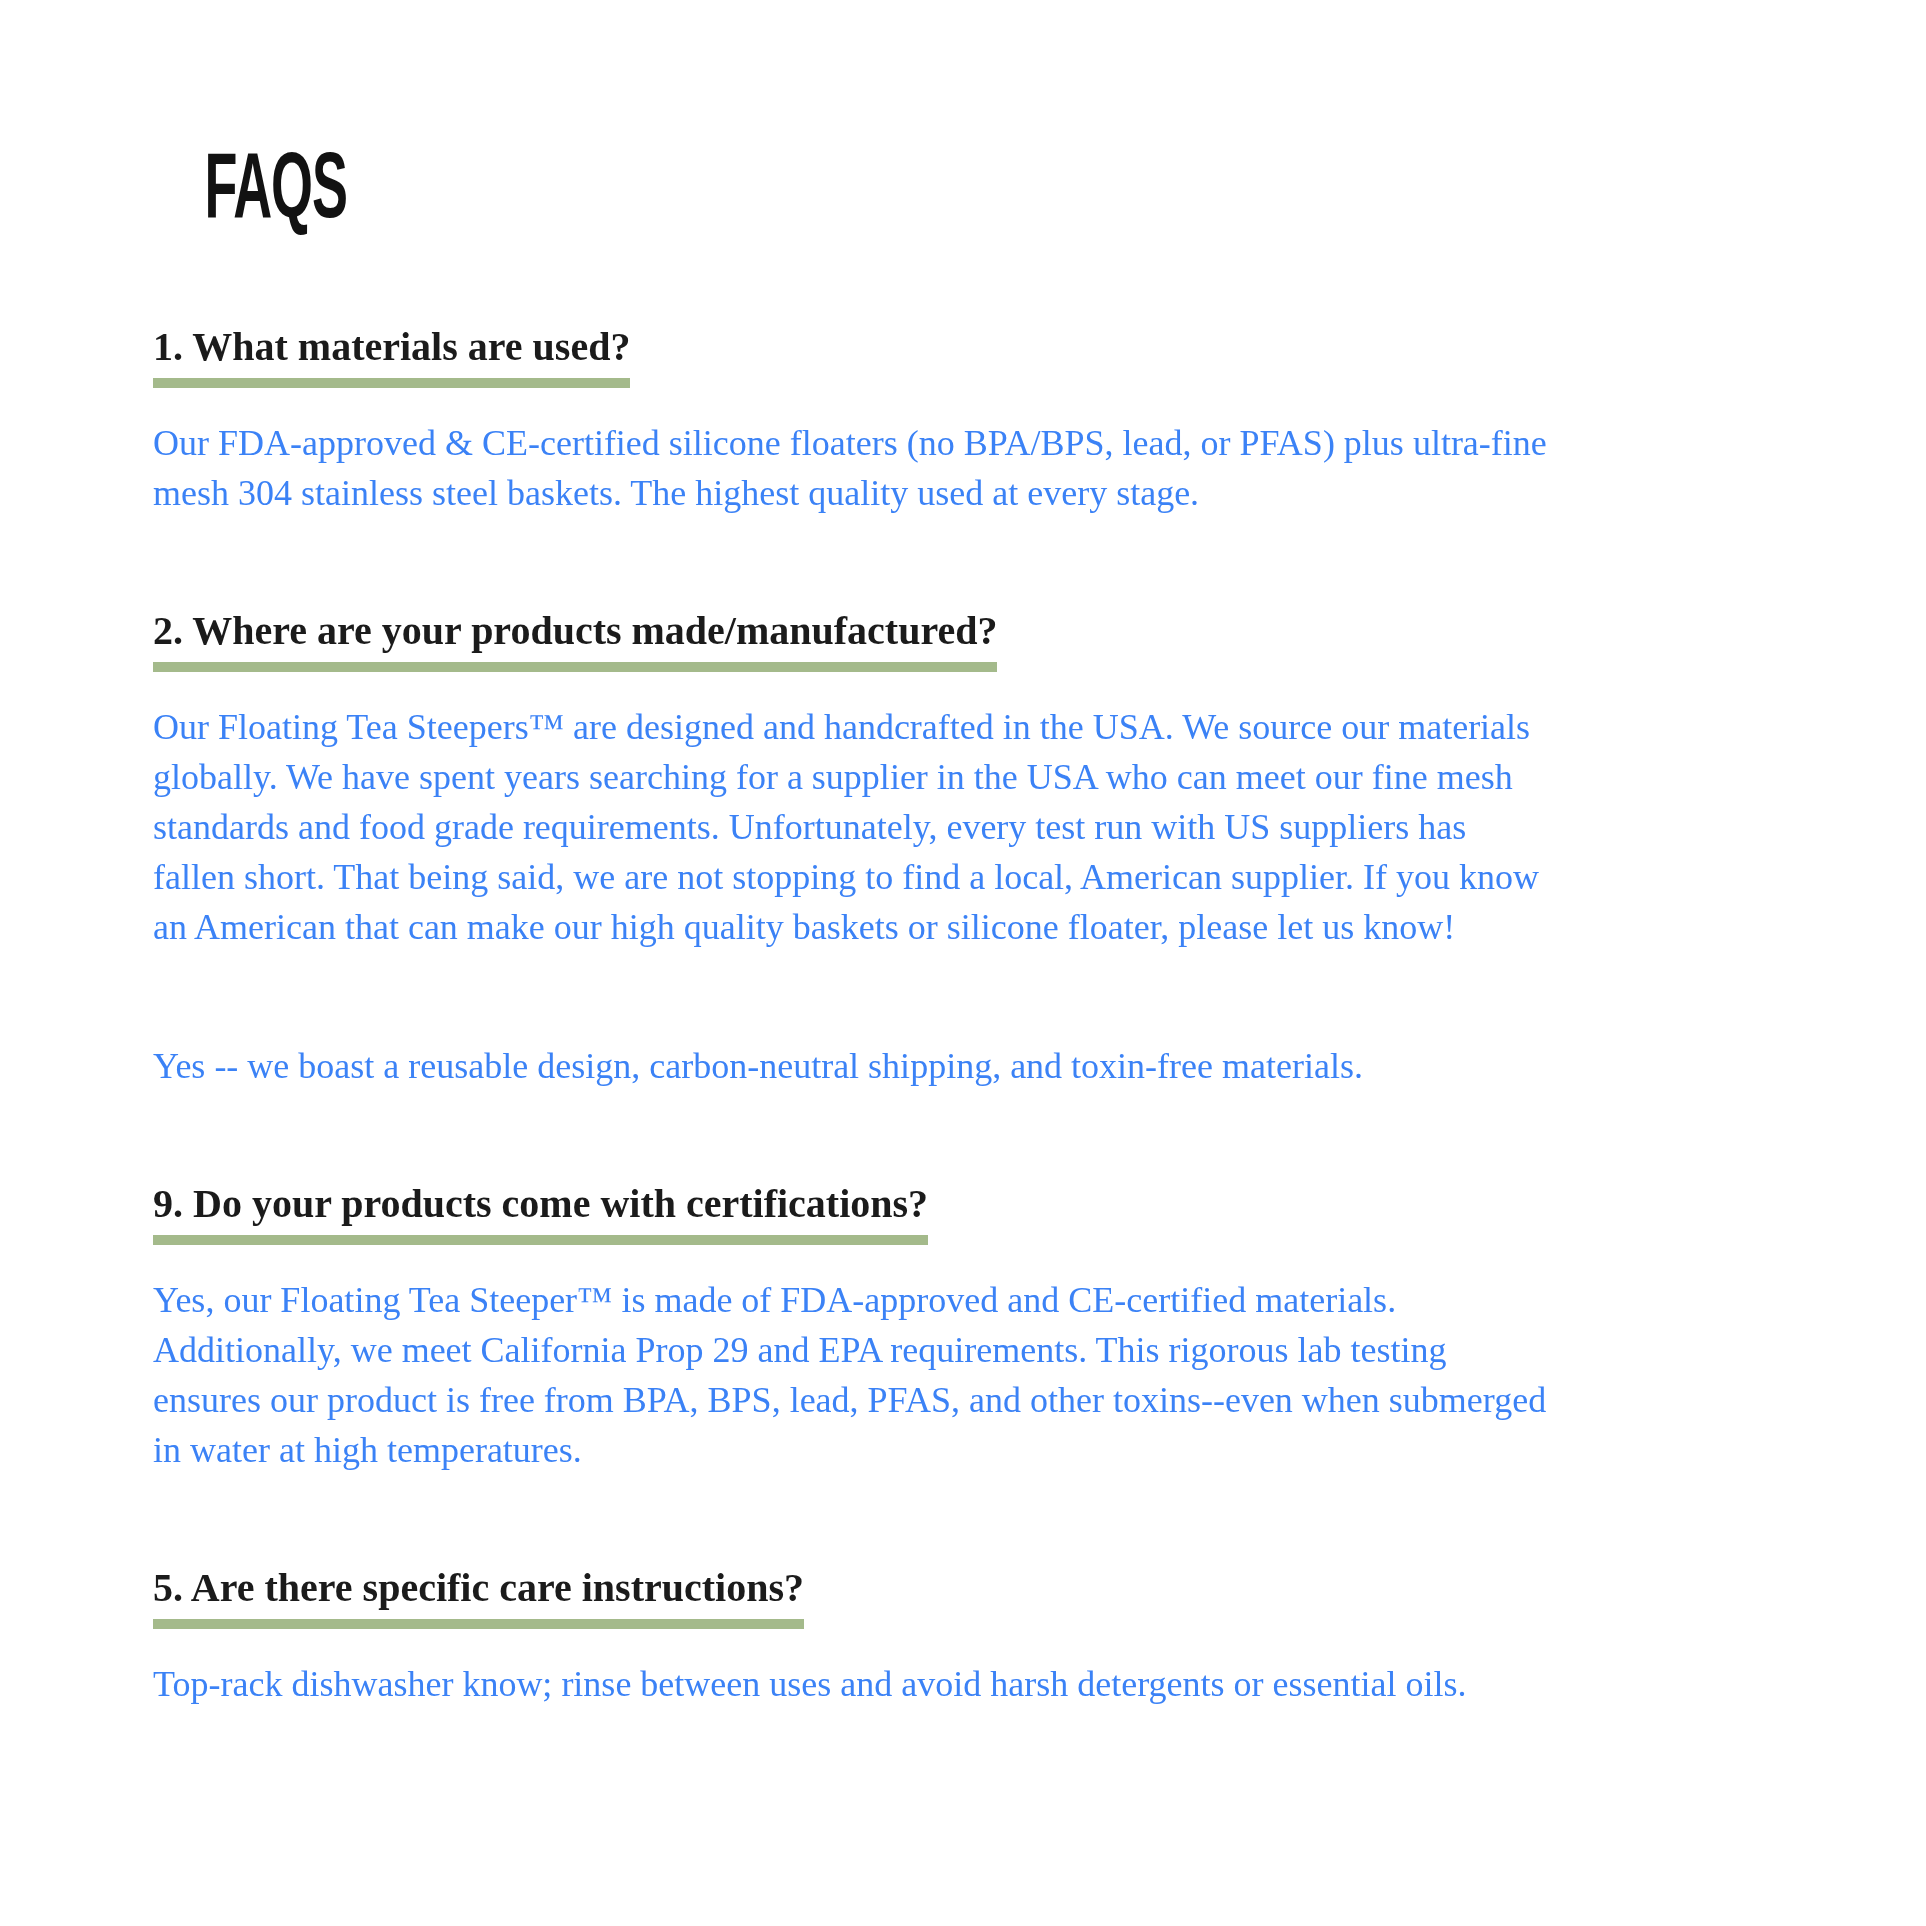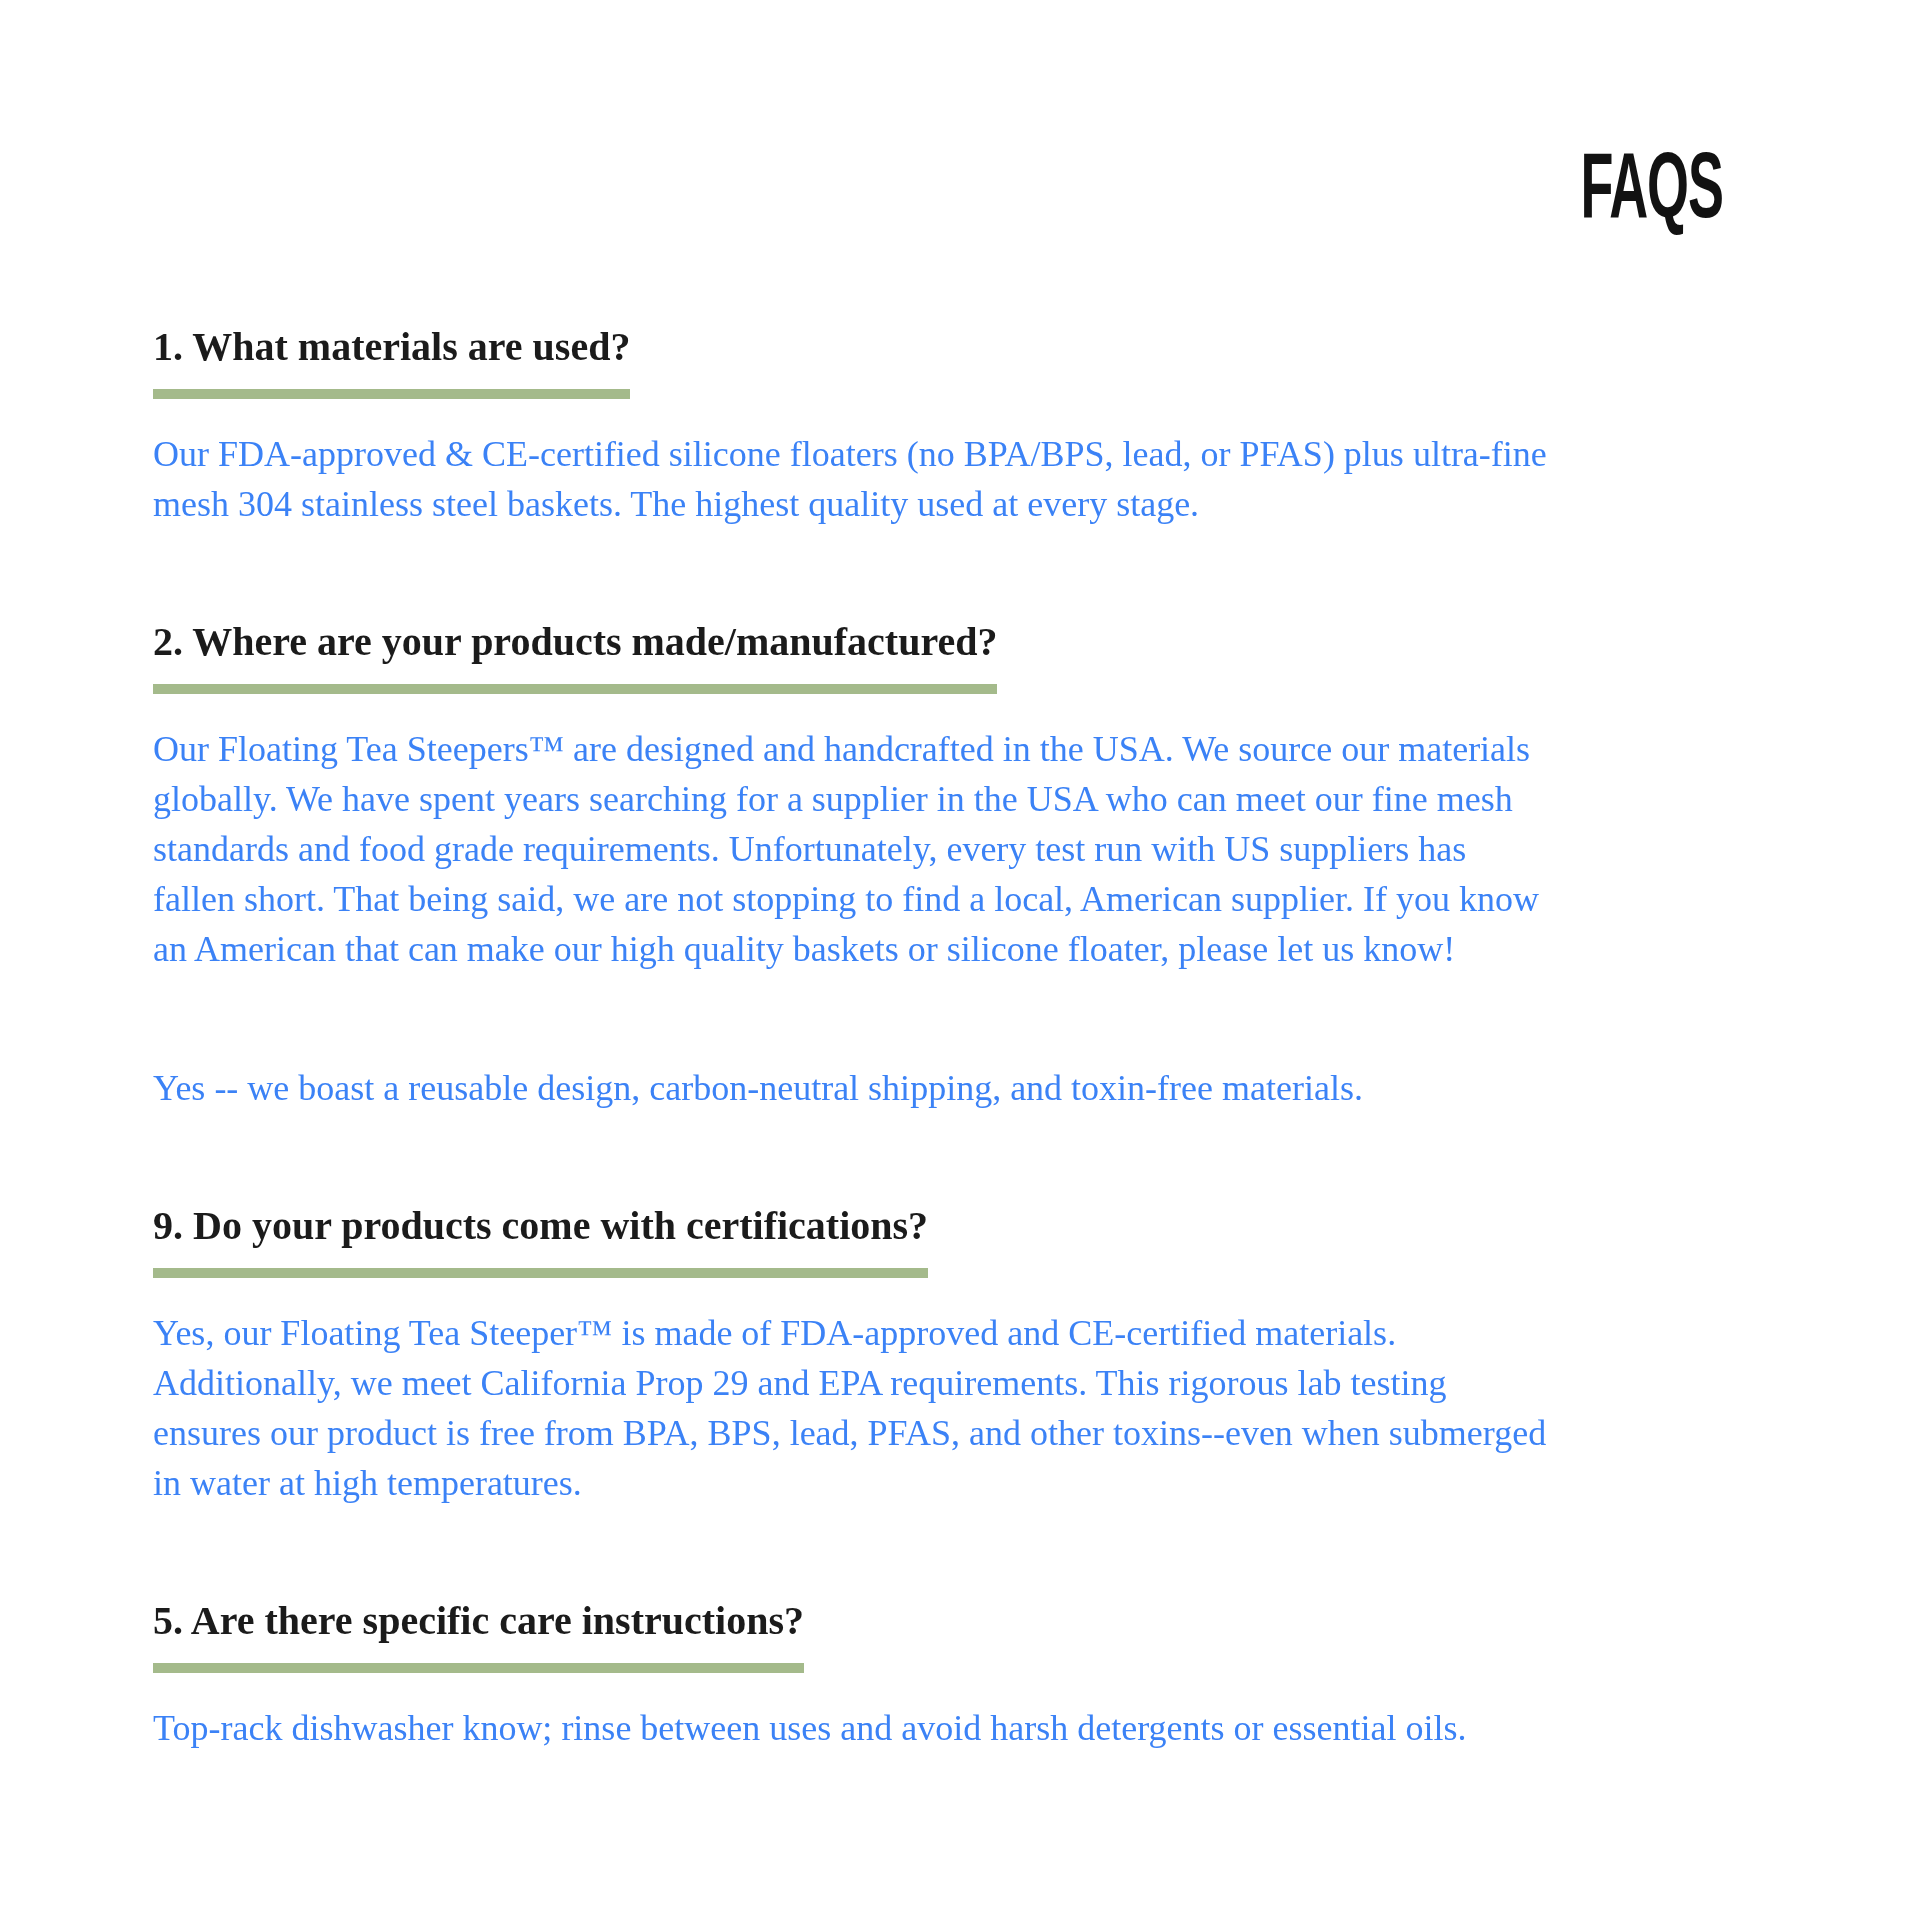--- a/index.html
+++ b/index.html
@@ -15,21 +15,21 @@
     overflow: hidden;
   }
   .page {
     box-sizing: border-box;
     width: 1927px;
     height: 1927px;
     padding: 139px 153px 0 153px;
   }
   .page-title {
     margin: 0 0 91px 0;
-    text-align: right;
+    text-align: left;
     font-family: "Liberation Sans", sans-serif;
     font-weight: bold;
     font-size: 93px;
     line-height: 1;
     letter-spacing: -2px;
     color: #121212;
   }
   .page-title .condensed {
     display: inline-block;
     transform: scaleX(0.58);
@@ -39,21 +39,21 @@
     margin: 0 0 89px 0;
   }
   .faq-question {
     display: table; 
     margin: 0;
     font-family: "Liberation Serif", serif;
     font-weight: bold;
     font-size: 40px;
     line-height: 1.2;
     color: #1b1b1b;
-    padding-bottom: 18px;
+    padding-bottom: 7px;
     border-bottom: 10px solid #a4ba8b;
   }
   .faq-answer {
     margin: 30px 0 0 0;
     font-size: 36px;
     line-height: 50px;
     color: #3b82f6;
     white-space: pre-line; 
   }
 </style>

